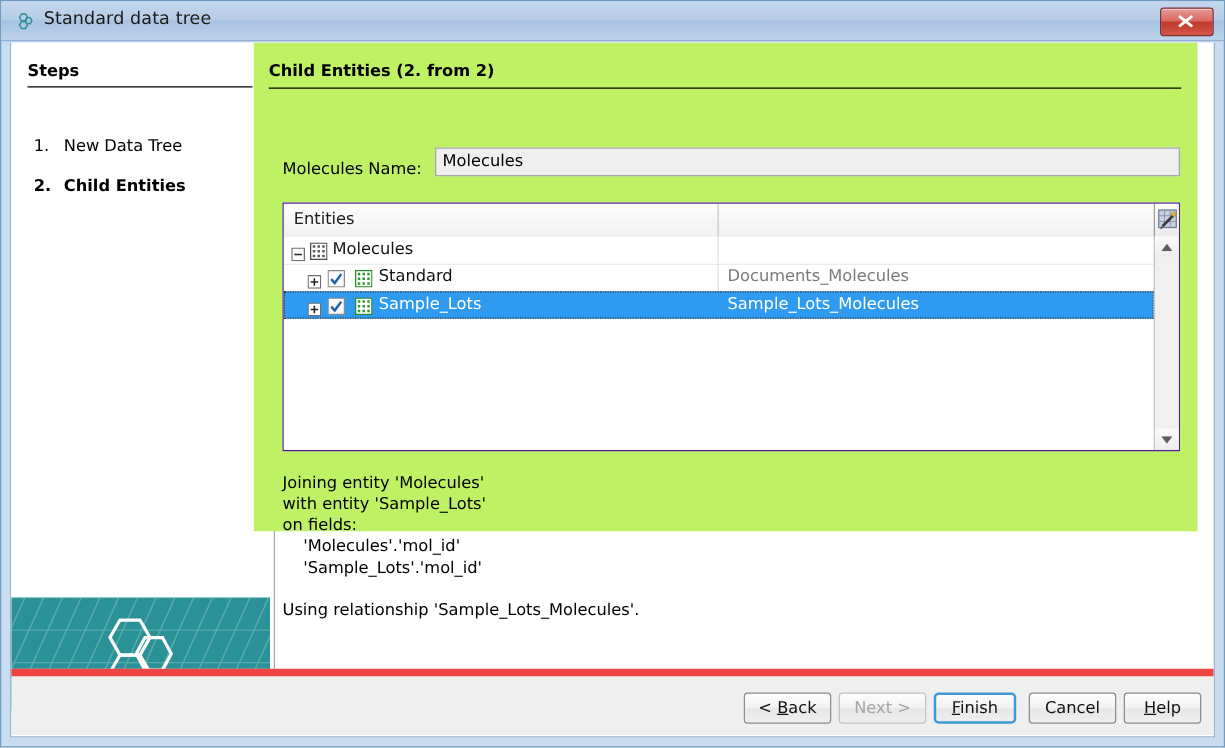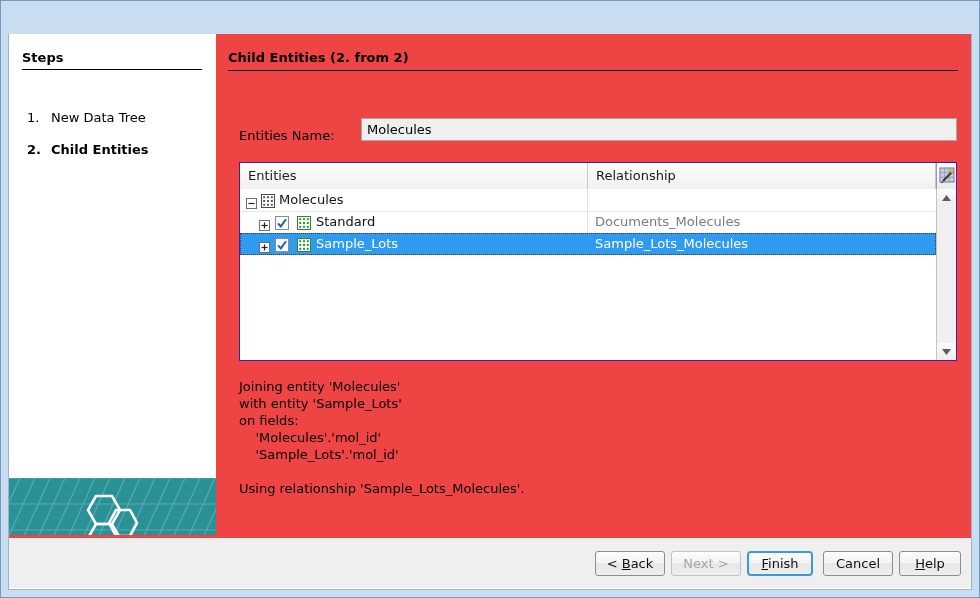--- a/index.html
+++ b/index.html
@@ -98,23 +98,23 @@
     position: absolute; left: 0; top: 0; width: 207px; height: 91px;
     opacity: 0.30;
   }
   #brand-logo {
     position: absolute; left: 50%; top: 50%;
     transform: translate(-50%, -50%);
   }
 
   
   #content {
-    position: absolute; left: 207px; top: 0;
-    width: 755px; height: 501px;
-    background: #ef4444;
+    position: absolute; left: 194px; top: 0;
+    width: 755px; height: 391px;
+    background: #bef264;
   }
   #page-title {
     position: absolute; left: 12px; top: 16px;
     font-size: 13px; font-weight: bold; color: #000;
     white-space: nowrap;
   }
   #page-rule {
     position: absolute; left: 12px; top: 36px;
     width: 730px; height: 1px; background: #000;
   }
@@ -234,21 +234,21 @@
     font-size: 13px; color: #000;
     line-height: 17px;
     white-space: pre;
   }
 
   
   #btnbar {
     position: absolute; left: 0; top: 501px;
     width: 962px; height: 53px;
     background: #efefef;
-    border-top: 3px solid #ef4444;
+    border-top: 6px solid #ef4444;
     box-sizing: border-box;
   }
   .btn {
     position: absolute; top: 13px;
     height: 25px;
     box-sizing: border-box;
     border: 1px solid #8c8c8c;
     border-radius: 3px;
     background: linear-gradient(to bottom, #fdfdfd 0%, #f2f2f2 48%, #e6e6e6 52%, #efefef 100%);
     font-family: "DejaVu Sans", "Liberation Sans", sans-serif;
@@ -263,20 +263,40 @@
     border-radius: 4px;
     line-height: 21px;
   }
   .btn u { text-decoration: underline; }
 </style>
 </head>
 <body>
 
 <div id="window">
 
+  <div id="titlebar">
+    <span id="title-icon">
+      <svg width="18" height="18" viewBox="0 0 18 18">
+        <g fill="none" stroke="#2a8e92" stroke-width="1.1">
+          <polygon points="6.2,3.2 9.4,3.2 11,6 9.4,8.8 6.2,8.8 4.6,6"></polygon>
+          <polygon points="6.2,9.2 9.4,9.2 11,12 9.4,14.8 6.2,14.8 4.6,12"></polygon>
+          <polygon points="10.4,6.1 13.2,6.1 14.6,8.5 13.2,10.9 10.4,10.9 9,8.5"></polygon>
+        </g>
+      </svg>
+    </span>
+    <span id="title-text">Standard data tree</span>
+    <div id="close-btn">
+      <svg width="16" height="14" viewBox="0 0 16 14">
+        <g stroke="#ffffff" stroke-width="2.4" stroke-linecap="round">
+          <line x1="3" y1="3.5" x2="12" y2="10.5"></line>
+          <line x1="12" y1="3.5" x2="3" y2="10.5"></line>
+        </g>
+      </svg>
+    </div>
+  </div>
 
   <div id="body">
 
     <div id="leftpanel">
       <div id="steps-title">Steps</div>
       <div id="steps-rule"></div>
 
       <div class="step" style="top:76px">
         <span class="num">1.</span><span>New Data Tree</span>
       </div>
@@ -333,28 +353,27 @@
             <polygon points="38,18 52,18 59,31 52,44 38,44 31,31"></polygon>
           </g>
         </svg>
       </div>
     </div>
 
     <div id="content">
       <div id="page-title">Child Entities (2. from 2)</div>
       <div id="page-rule"></div>
 
-      <div id="dt-label">Entities Name:</div>
+      <div id="dt-label">Molecules Name:</div>
       <input id="dt-input" type="text" value="Molecules" style="">
 
       <div id="table">
 
         <div id="thead">
           <div class="th" id="th-entities">Entities</div>
-          <div class="th" id="th-relationship">Relationship</div>
           <div id="th-corner">
             <svg width="18" height="20" viewBox="0 0 18 20">
               <rect x="2" y="2" width="14" height="14" fill="#c9cfe0" stroke="#6c7a99" stroke-width="1"></rect>
               <g stroke="#8d97b3" stroke-width="0.8">
                 <line x1="2" y1="6.6" x2="16" y2="6.6"></line>
                   <line x1="2" y1="11.2" x2="16" y2="11.2"></line>
                 <line x1="6.6" y1="2" x2="6.6" y2="16"></line>
                   <line x1="11.2" y1="2" x2="11.2" y2="16"></line>
               </g>
               <line x1="5" y1="15" x2="14" y2="6" stroke="#3a3a3a" stroke-width="2.1"></line>

